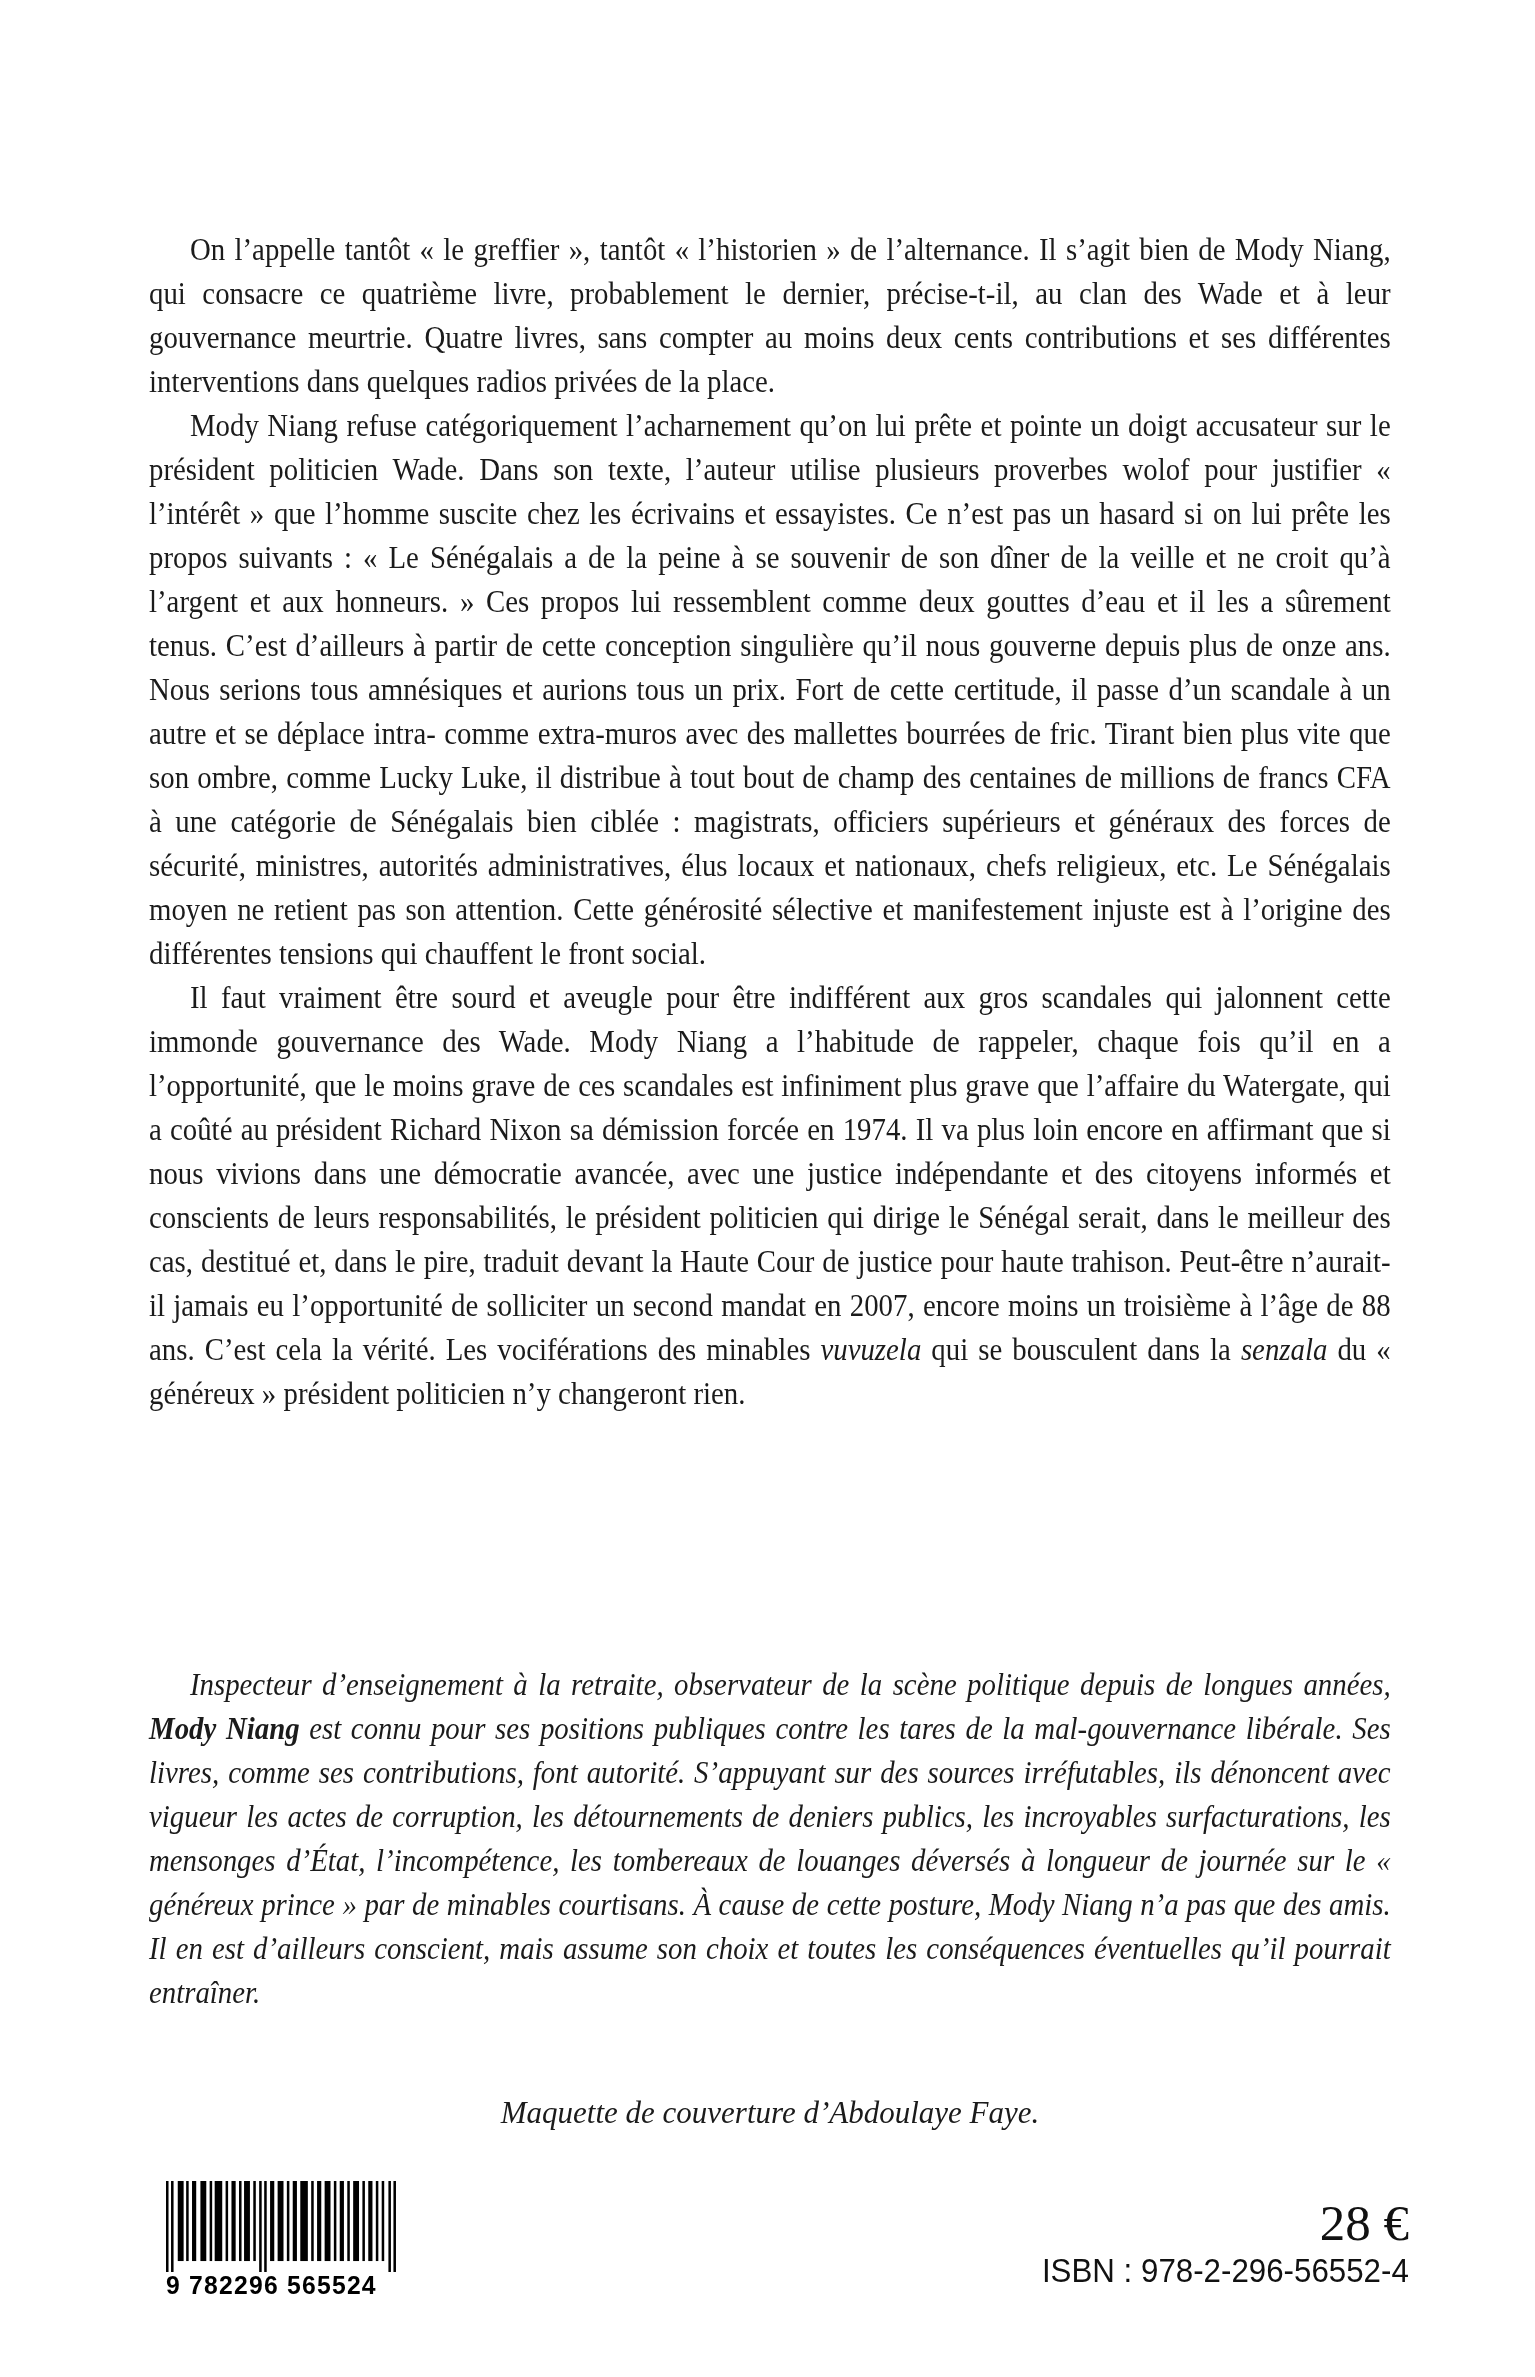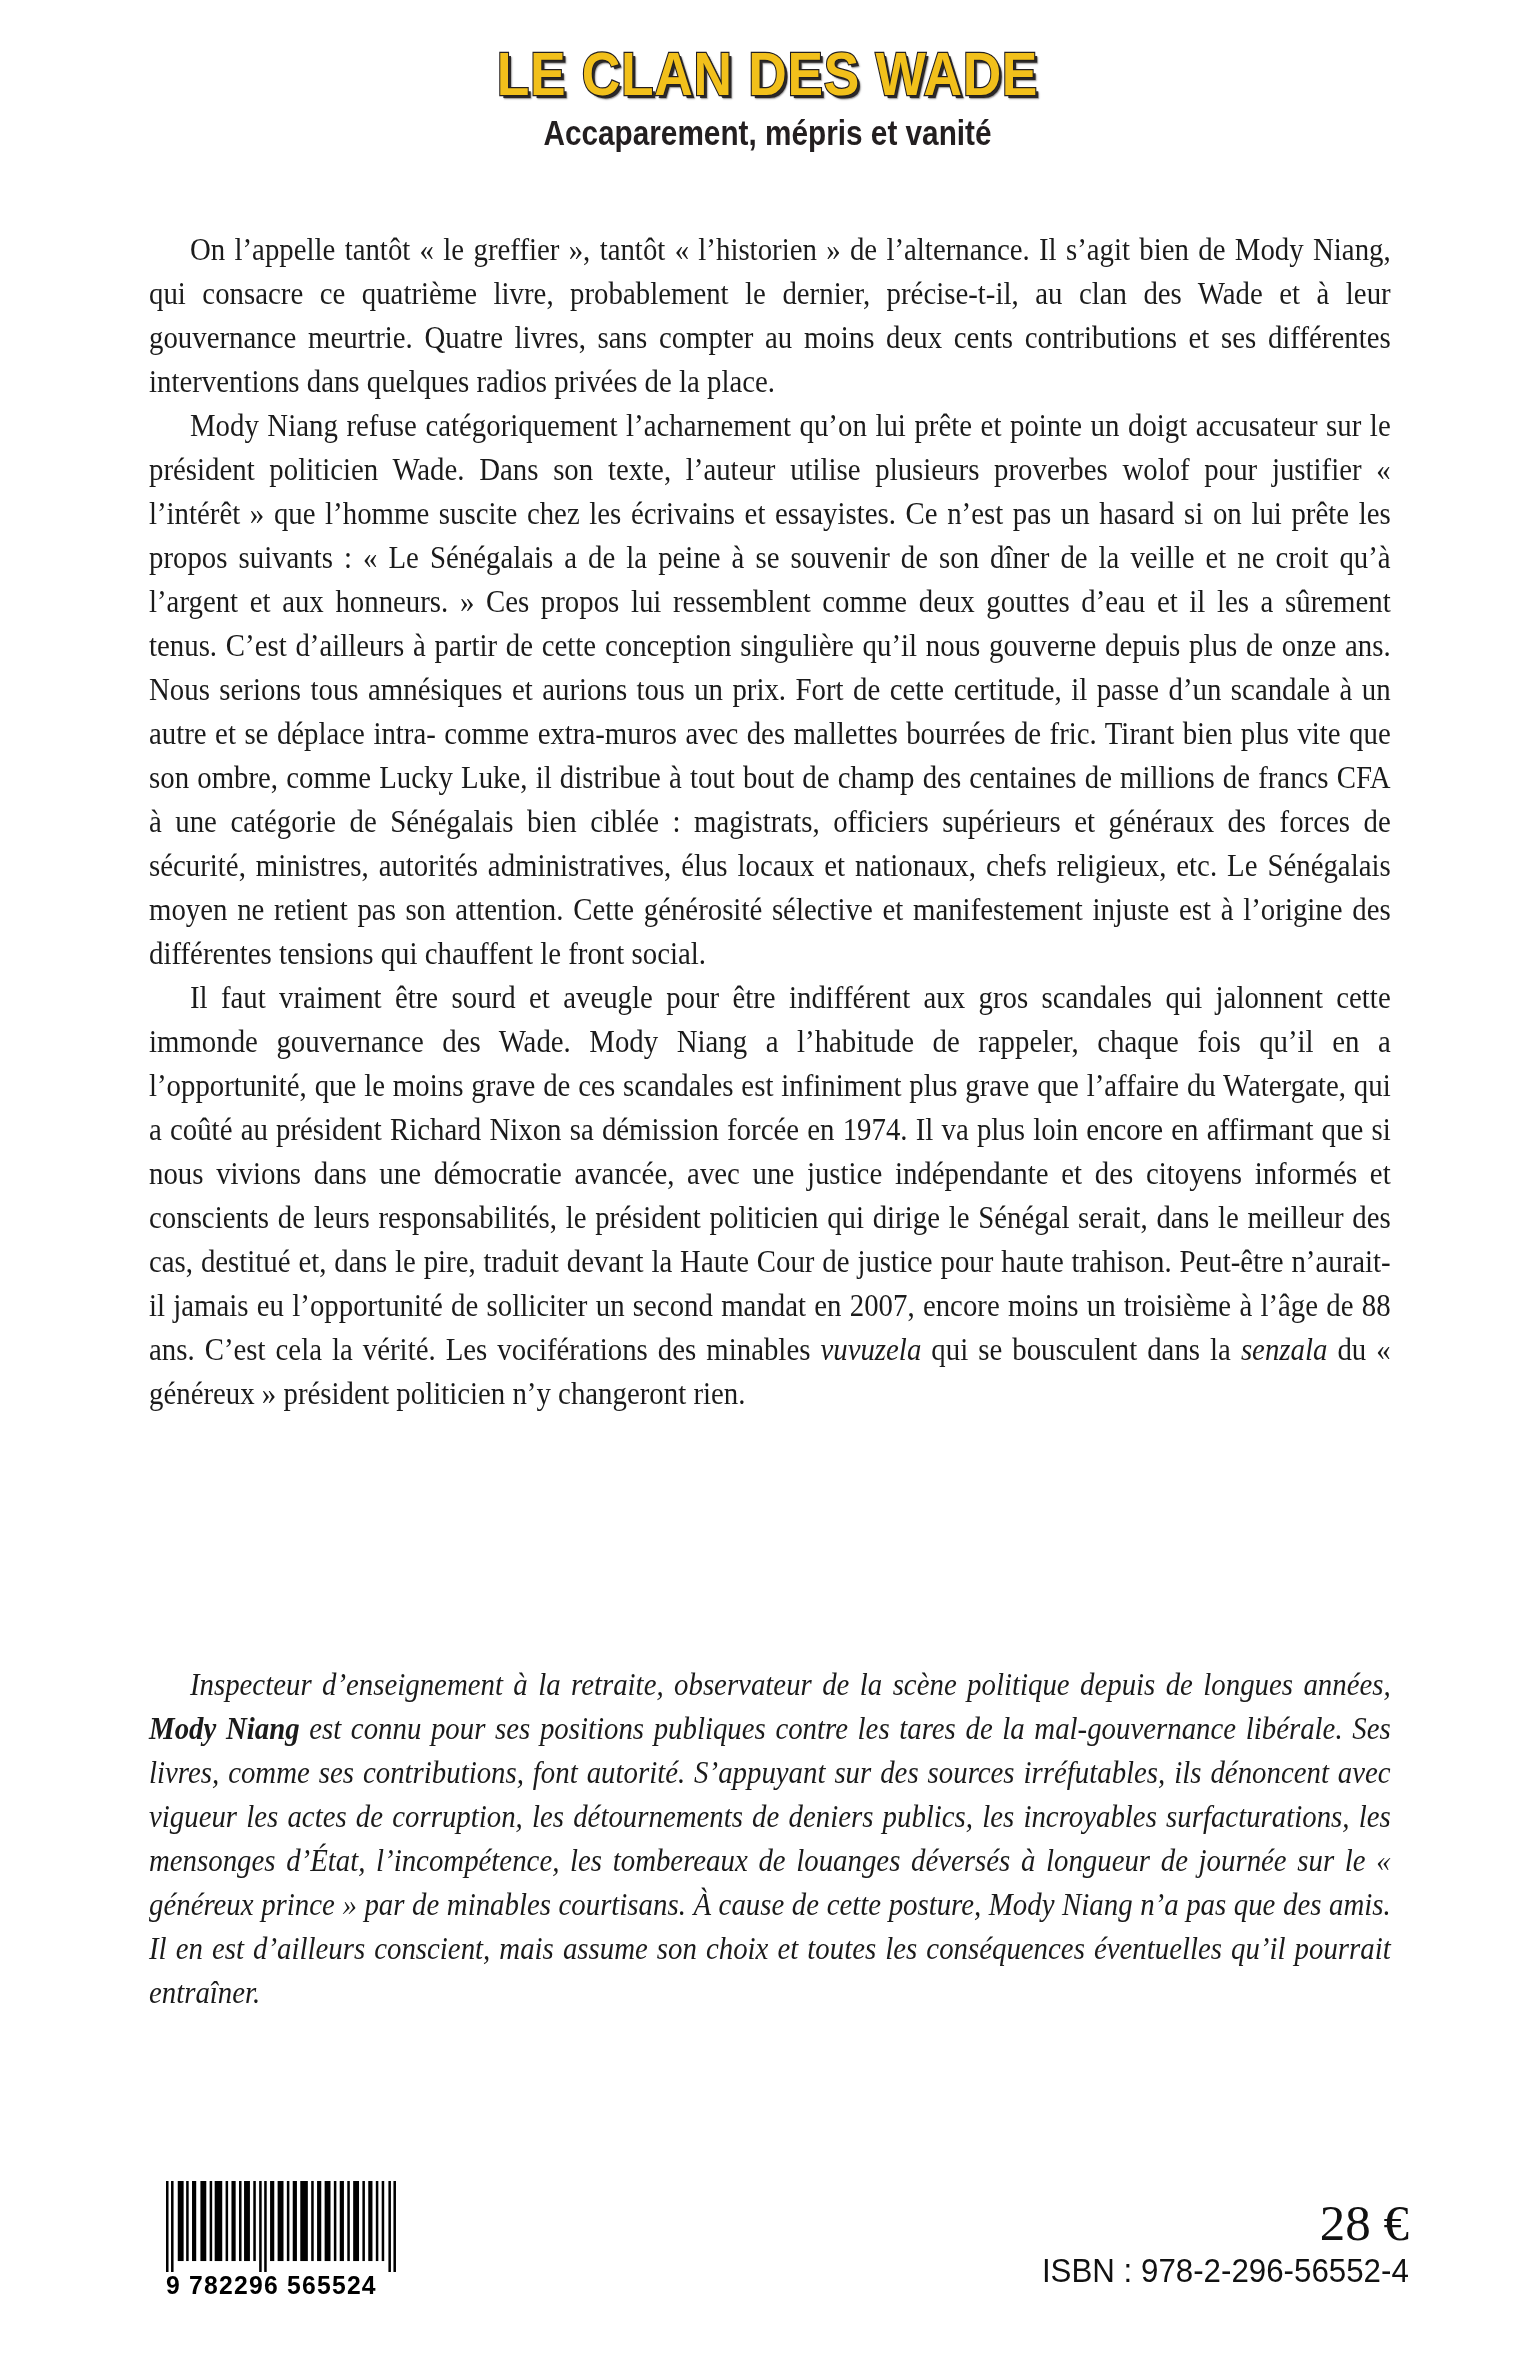--- a/index.html
+++ b/index.html
@@ -181,38 +181,35 @@
     transform: scaleX(0.92);
     transform-origin: right center;
     white-space: nowrap;
   }
 </style>
 </head>
 <body>
 
 <div class="page">
 
-  <div class="title-block">
-    <h1 class="book-title">LE CLAN DES WADE</h1>
-    <h2 class="book-subtitle">Accaparement, mépris et vanité</h2>
-  </div>
 
   <div class="body-copy">
 
     <p class="para">On l’appelle tantôt « le greffier », tantôt « l’historien » de l’alternance. Il s’agit bien de Mody Niang, qui consacre ce quatrième livre, probablement le dernier, précise-t-il, au clan des Wade et à leur gouvernance meurtrie. Quatre livres, sans compter au moins deux cents contributions et ses différentes interventions dans quelques radios privées de la place.</p>
 
     <p class="para">Mody Niang refuse catégoriquement l’acharnement qu’on lui prête et pointe un doigt accusateur sur le président politicien Wade. Dans son texte, l’auteur utilise plusieurs proverbes wolof pour justifier « l’intérêt » que l’homme suscite chez les écrivains et essayistes. Ce n’est pas un hasard si on lui prête les propos suivants : « Le Sénégalais a de la peine à se souvenir de son dîner de la veille et ne croit qu’à l’argent et aux honneurs. » Ces propos lui ressemblent comme deux gouttes d’eau et il les a sûrement tenus. C’est d’ailleurs à partir de cette conception singulière qu’il nous gouverne depuis plus de onze ans. Nous serions tous amnésiques et aurions tous un prix. Fort de cette certitude, il passe d’un scandale à un autre et se déplace intra- comme extra-muros avec des mallettes bourrées de fric. Tirant bien plus vite que son ombre, comme Lucky Luke, il distribue à tout bout de champ des centaines de millions de francs CFA à une catégorie de Sénégalais bien ciblée : magistrats, officiers supérieurs et généraux des forces de sécurité, ministres, autorités administratives, élus locaux et nationaux, chefs religieux, etc. Le Sénégalais moyen ne retient pas son attention. Cette générosité sélective et manifestement injuste est à l’origine des différentes tensions qui chauffent le front social.</p>
 
     <p class="para"><span>Il faut vraiment être sourd et aveugle pour être indifférent aux gros scandales qui jalonnent cette immonde gouvernance des Wade. Mody Niang a l’habitude de rappeler, chaque fois qu’il en a l’opportunité, que le moins grave de ces scandales est infiniment plus grave que l’affaire du Watergate, qui a coûté au président Richard Nixon sa démission forcée en 1974. Il va plus loin encore en affirmant que si nous vivions dans une démocratie avancée, avec une justice indépendante et des citoyens informés et conscients de leurs responsabilités, le président politicien qui dirige le Sénégal serait, dans le meilleur des cas, destitué et, dans le pire, traduit devant la Haute Cour de justice pour haute trahison. Peut-être n’aurait-il jamais eu l’opportunité de solliciter un second mandat en 2007, encore moins un troisième à l’âge de 88 ans. C’est cela la vérité. Les vociférations des minables </span><em>vuvuzela</em><span> qui se bousculent dans la </span><em>senzala</em><span> du « généreux » président politicien n’y changeront rien.</span></p>
   </div>
 
   <div class="bio-block">
     <p class="para-italic"><span>Inspecteur d’enseignement à la retraite, observateur de la scène politique depuis de longues années, </span><b>Mody Niang</b><span> est connu pour ses positions publiques contre les tares de la mal-gouvernance libérale. Ses livres, comme ses contributions, font autorité. S’appuyant sur des sources irréfutables, ils dénoncent avec vigueur les actes de corruption, les détournements de deniers publics, les incroyables surfacturations, les mensonges d’État, l’incompétence, les tombereaux de louanges déversés à longueur de journée sur le « généreux prince » par de minables courtisans. À cause de cette posture, Mody Niang n’a pas que des amis. Il en est d’ailleurs conscient, mais assume son choix et toutes les conséquences éventuelles qu’il pourrait entraîner.</span></p>
   </div>
 
+  <div class="credit-line">Maquette de couverture d’Abdoulaye Faye.</div>
 
   <div class="footer">
 
     <div class="barcode-wrap">
       <svg class="barcode-bars" viewBox="0 0 280 108" preserveAspectRatio="none">
         <rect x="0" y="0" width="3" height="108" fill="#000"></rect>
         <rect x="6" y="0" width="3" height="108" fill="#000"></rect>
         <rect x="14" y="0" width="7" height="95" fill="#000"></rect>
         <rect x="24" y="0" width="3" height="95" fill="#000"></rect>
         <rect x="31" y="0" width="5" height="95" fill="#000"></rect>

